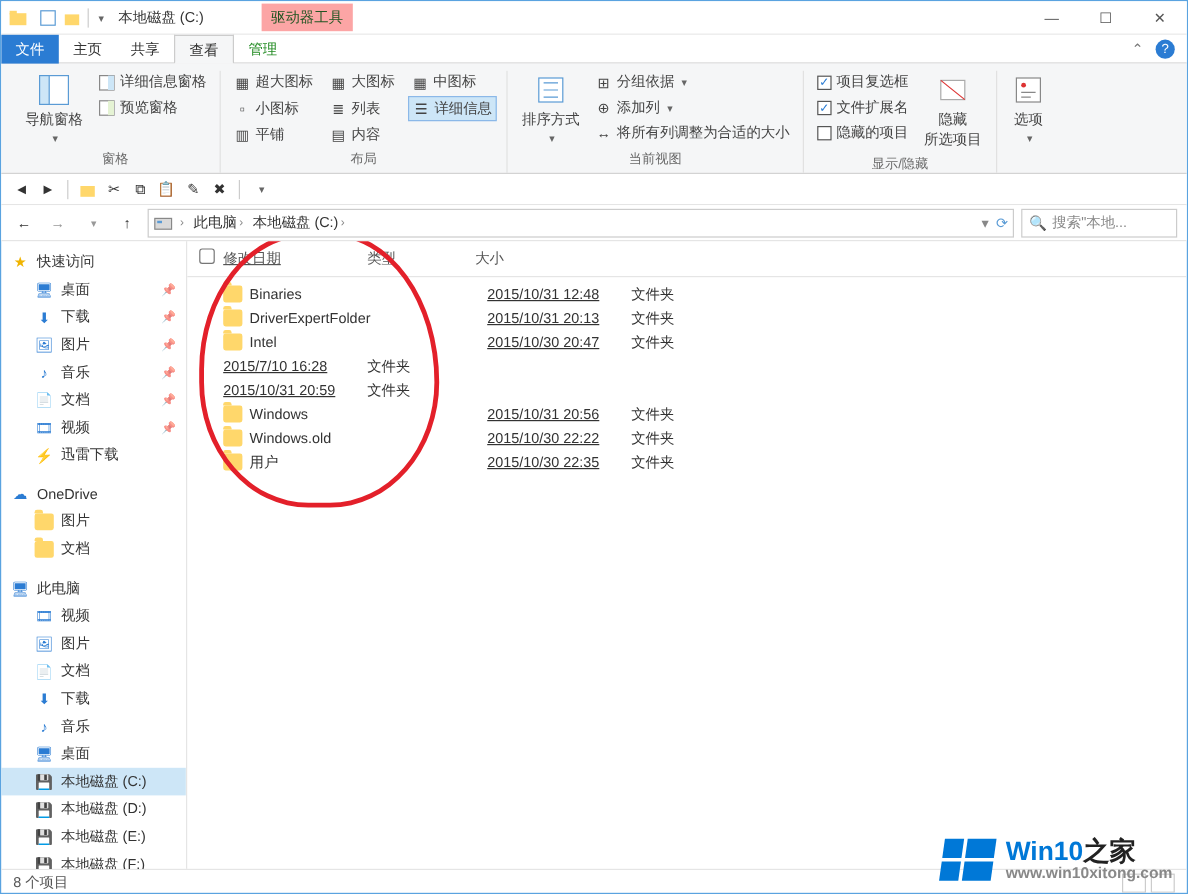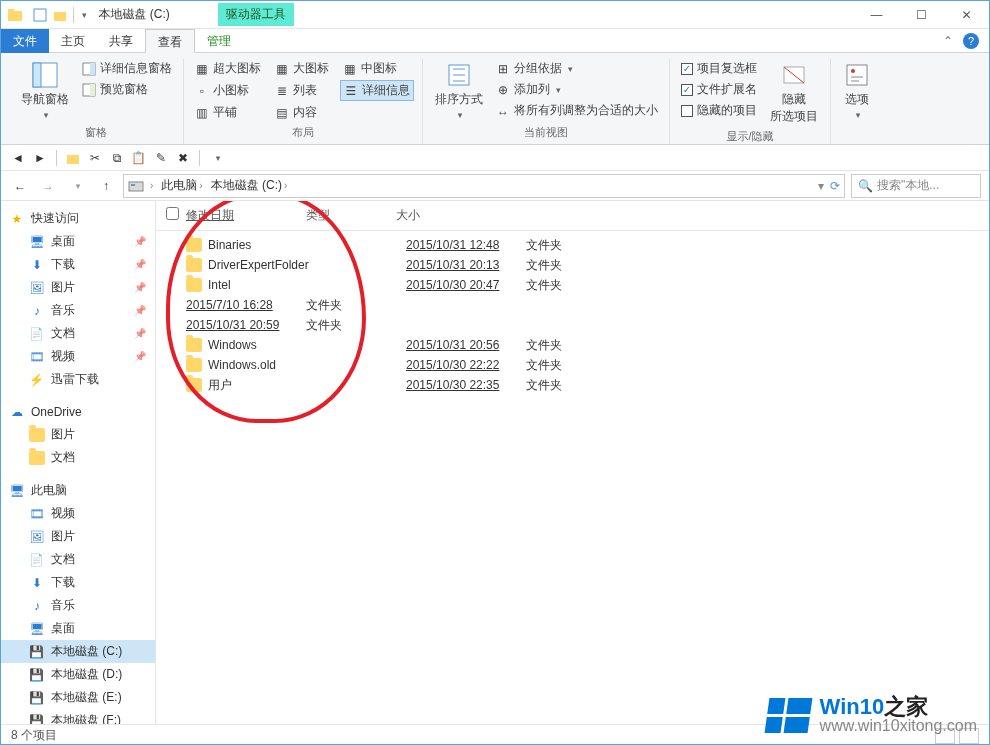--- a/index.html
+++ b/index.html
@@ -22,21 +22,21 @@
     height: 28px;
     background: #fff;
     border-bottom: 1px solid #e5e5e5;
   }
   .titlebar .folder-ico { margin: 0 6px; }
   .titlebar .qat { display: flex; gap: 6px; align-items: center; padding: 0 4px; }
   .titlebar .qat .sep { width: 1px; height: 16px; background: #ccc; }
   .titlebar .title { margin-left: 8px; font-size: 12px; }
   .titlebar .drive-tool {
     margin-left: 48px;
-    background: #5eead4;
+    background: #fca5a5;
     color: #225522;
     padding: 3px 8px;
     font-size: 12px;
   }
   .titlebar .spacer { flex: 1; }
   .win-controls { display: flex; }
   .win-controls .win-btn {
     width: 45px; height: 28px; display: flex; align-items: center; justify-content: center;
     color: #555;
   }
@@ -152,21 +152,21 @@
 
   
   .watermark {
     position: absolute; right: 12px; bottom: 10px; display:flex; align-items:center; gap:10px;
   }
   .winlogo { display:grid; grid-template-columns: 16px 24px; grid-template-rows: 16px 16px; gap:3px; transform: skewX(-8deg); }
   .winlogo div { background:#0078d7; }
   .wm-text { display:flex; flex-direction:column; line-height:1; }
   .wm-text .big { font-size: 22px; font-weight: 600; color:#222; }
   .wm-text .big .blue { color:#0078d7; }
-  .wm-text .url { font-size: 16px; color:#888; }
+  .wm-text .url { font-size: 13px; color:#888;font-weight:bold; }
 
   svg { display:block; }
   input.chkbox { margin:0; }
 </style>
 </head>
 <body>
 
 <div class="titlebar">
   <span class="folder-ico">
     <svg width="16" height="16">

